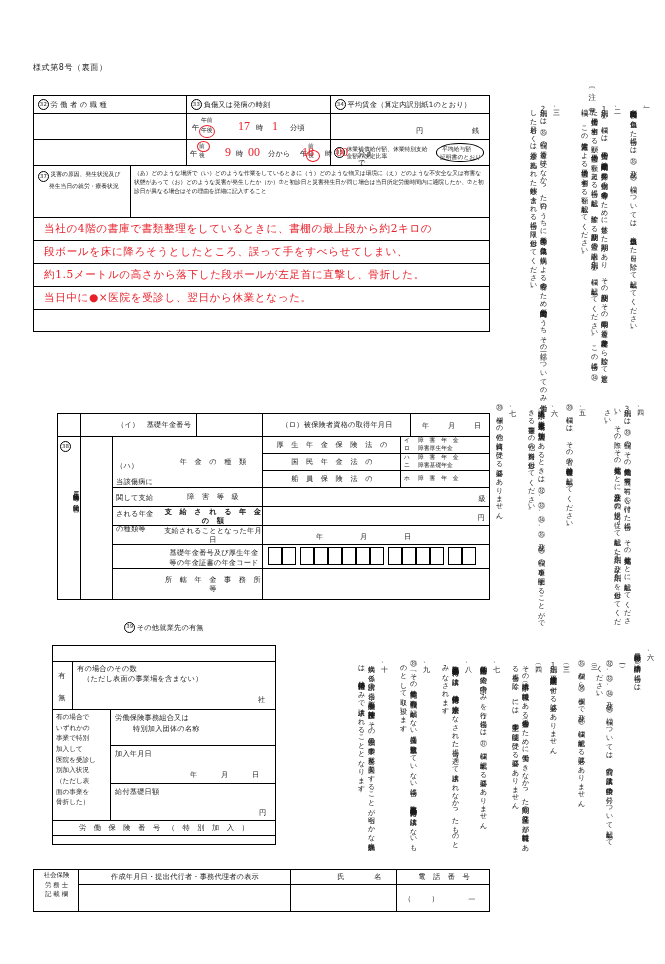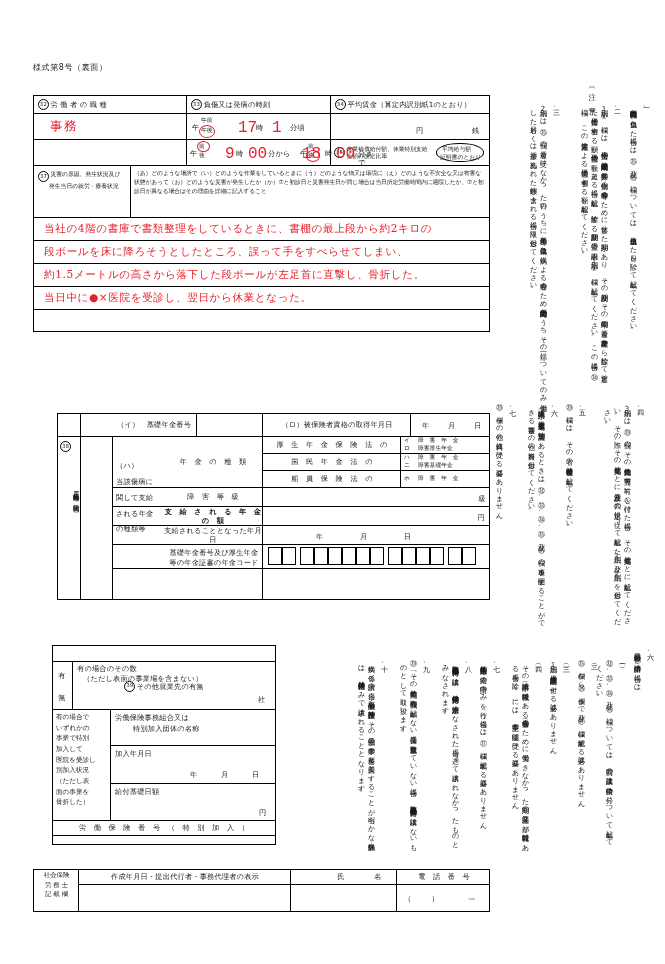--- a/index.html
+++ b/index.html
@@ -22,21 +22,21 @@
   .lbl-sp{font-size:7.2px;letter-spacing:2.6px;}
   .ctr{display:flex;align-items:center;justify-content:center;text-align:center;}
   .lft{display:flex;align-items:center;}
   .hand{
     font-family:"DejaVu Serif","Liberation Serif",serif;
     color:#e8202a;
     font-size:10.6px;
     letter-spacing:.6px;
   }
   .hand-big{font-size:12.5px;letter-spacing:1.4px;}
-  .num{font-family:Liberation Mono, monospace;color:#e8202a;font-size:16px;}
+  .num{font-family:Liberation Serif, serif;color:#e8202a;font-size:12px;}
 
   
   .cnum{
     display:inline-flex;align-items:center;justify-content:center;
     width:9px;height:9px;border:1px solid #000;border-radius:50%;
     font-size:5.4px;line-height:1;vertical-align:middle;
     margin-right:1.5px;flex:none;font-family:"DejaVu Sans",sans-serif;
   }
   
   .redring{
@@ -82,23 +82,20 @@
   <div class="tbl-line hline" style="left:33px;top:139px;width:457px;"></div>
   <div class="tbl-line hline" style="left:33px;top:165px;width:457px;"></div>
   <div class="tbl-line vline" style="left:186px;top:95px;height:70px;"></div>
   <div class="tbl-line vline" style="left:330px;top:95px;height:70px;"></div>
 
   <div class="abs lft lbl cellpad" style="left:35px;top:96px;width:150px;height:17px;">
     <span class="cnum">32</span>
     <span class="lbl-sp">労働者の職種</span>
   </div>
 
-  <div class="abs lft" style="left:50px;top:114px;width:130px;height:25px;">
-    <span class="hand hand-big">事務</span>
-  </div>
 
   <div class="abs lft lbl cellpad" style="left:188px;top:96px;width:142px;height:17px;">
     <span class="cnum">33</span>
     <span>負傷又は発病の時刻</span>
   </div>
 
   <div class="abs" style="left:188px;top:114px;width:142px;height:25px;">
     <span class="abs lbl" style="left:4px;top:9px;">午</span>
     <span class="abs tiny" style="left:13px;top:2px;">午前</span>
     <span class="abs tiny" style="left:13px;top:12px;">午後</span>
@@ -274,25 +271,26 @@
     <span class="gridbox" style="left:106px;top:3px;width:14px;height:18px;"></span>
     <span class="gridbox" style="left:124px;top:3px;width:14px;height:18px;"></span>
     <span class="gridbox" style="left:138px;top:3px;width:14px;height:18px;"></span>
     <span class="gridbox" style="left:152px;top:3px;width:14px;height:18px;"></span>
     <span class="gridbox" style="left:166px;top:3px;width:14px;height:18px;"></span>
     <span class="gridbox" style="left:184px;top:3px;width:14px;height:18px;"></span>
     <span class="gridbox" style="left:198px;top:3px;width:14px;height:18px;"></span>
   </div>
   <div class="tbl-line hline" style="left:112px;top:568px;width:378px;"></div>
 
+  <div class="abs ctr lbl" style="left:164px;top:568px;width:98px;height:32px;">所　轄　年　金　事　務　所　等</div>
   <div class="abs" style="left:264px;top:568px;width:226px;height:32px;"></div>
 
   <div class="bx" style="left:52px;top:645px;width:224px;height:200px;border-width:1.4px;"></div>
 
-  <div class="abs ctr" style="left:52px;top:678px;width:224px;height:16px;">
+  <div class="abs ctr" style="left:52px;top:619px;width:224px;height:16px;">
     <span class="cnum">39</span>
     <span class="lbl">その他就業先の有無</span>
   </div>
   <div class="tbl-line hline" style="left:52px;top:661px;width:224px;"></div>
 
   <div class="tbl-line vline" style="left:72px;top:661px;height:48px;"></div>
   <div class="abs ctr lbl" style="left:52px;top:668px;width:20px;height:14px;">有</div>
   <div class="abs ctr lbl" style="left:52px;top:690px;width:20px;height:14px;">無</div>
 
   <div class="abs lbl" style="left:77px;top:664px;">有の場合のその数</div>

